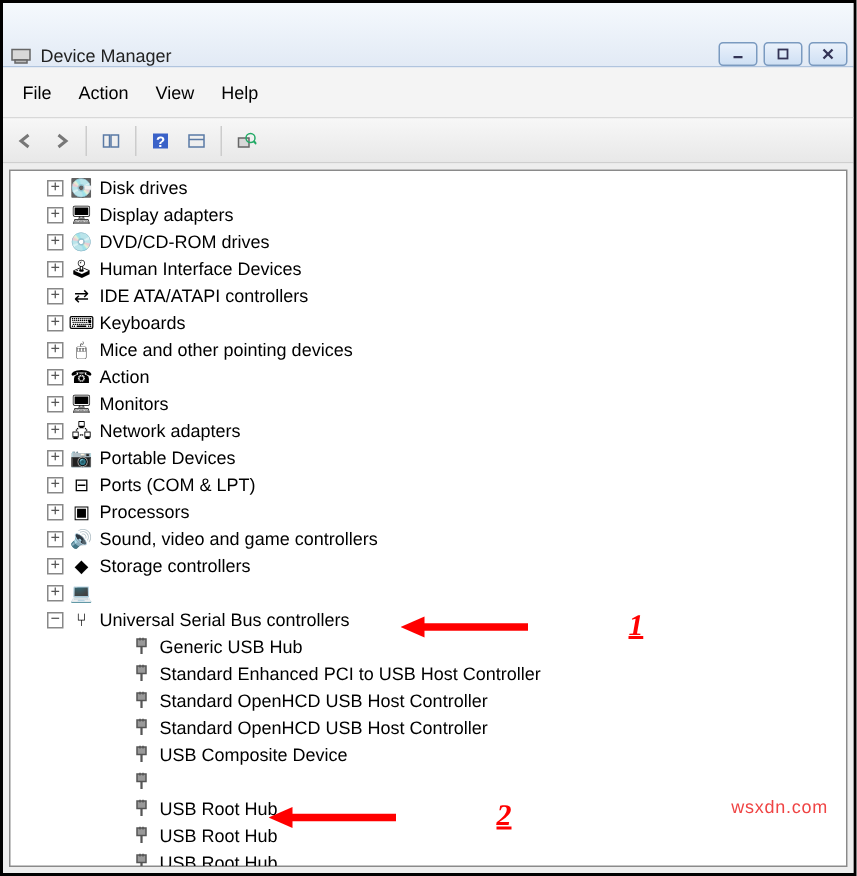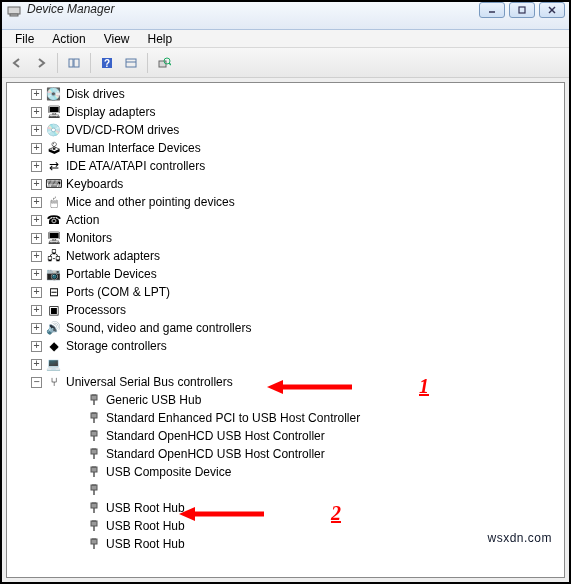--- a/index.html
+++ b/index.html
@@ -9,41 +9,40 @@
     font-size: 12px;
     background: #fff;
     width: 571px;
     height: 584px;
     overflow: hidden;
     position: relative;
     border: 2px solid #000;
   }
   .window { display: flex; flex-direction: column; height: 100%; }
   .titlebar {
-    height: 28px;
+    height: 43px;
     background: linear-gradient(to bottom, #f5f9fd, #e2eaf5);
     border-bottom: 1px solid #b0c4de;
     display: flex;
-    align-items: flex-start;
+    align-items: flex-end;
     padding: 0 4px;
-    font-style: italic;
   }
   .title-icon { width: 16px; height: 16px; margin-right: 5px; display:flex;align-items:center;justify-content:center; }
   .title-text { flex: 1; color: #222; }
   .win-btns { display: flex; gap: 4px; }
   .win-btn {
     width: 26px; height: 16px;
     border: 1px solid #7a9ac0;
     border-radius: 3px;
     background: linear-gradient(to bottom,#eaf1fb,#cfe0f4);
     display:flex;align-items:center;justify-content:center;
     font-size:10px;color:#335;
   }
   .menubar {
-    height: 18px;
+    height: 34px;
     display: flex;
     align-items: center;
     padding: 0 4px;
     border-bottom: 1px solid #d8d8d8;
     background:#f4f4f4;
   }
   .menu-item { padding: 2px 9px; cursor: default; }
   .toolbar {
     height: 30px;
     background: linear-gradient(to bottom,#f7f7f7,#e8e8e8);
@@ -109,21 +108,21 @@
   .anno .num {
     font-size:20px; font-weight:bold; color:#ff0000;
     text-decoration: underline;
     font-family: "Times New Roman", serif;
     font-style: italic;
   }
   .watermark {
     position:absolute;
     right:12px; bottom:32px;
     font-size:12px;
-    color:#0f172a;
+    color:#ef4444;
     letter-spacing:0.5px;
     pointer-events:none;
   }
 </style>
 </head>
 <body>
 
 <div class="window">
 
   <div class="titlebar">

